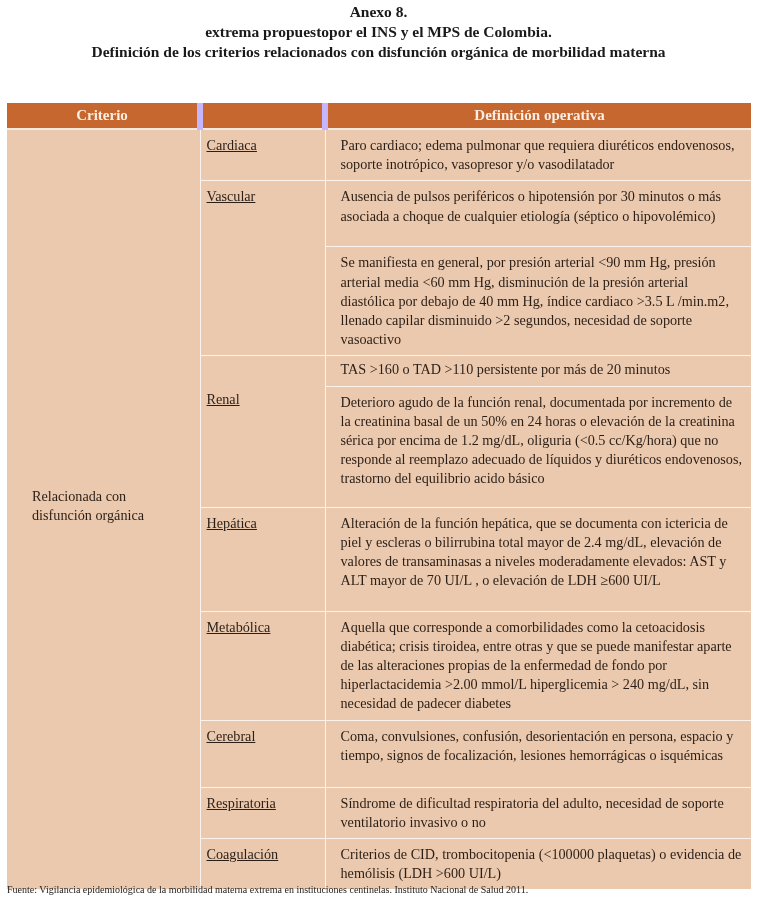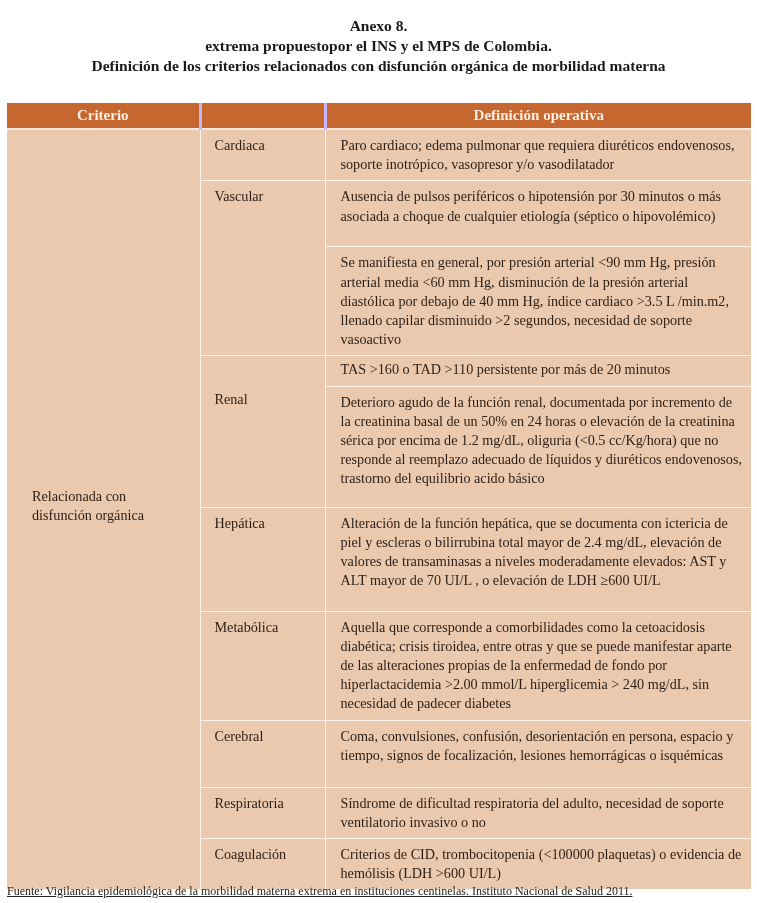--- a/index.html
+++ b/index.html
@@ -2,53 +2,53 @@
 <html><head>
   <meta charset="utf-8">
   <style>
     html, body { margin: 0; padding: 0; background: #ffffff; }
     body {
       width: 757px; height: 903px; position: relative; overflow: hidden;
       font-family: "Liberation Serif", "DejaVu Serif", serif;
       color: #2a1e16;
     }
     .title-block {
-      position: absolute; top: 16px; left: 0; width: 757px;
+      position: absolute; top: 2px; left: 0; width: 757px;
       text-align: center; font-weight: bold; font-size: 15.5px; line-height: 20px;
       color: #1a1a1a;
     }
     .title-block div { white-space: nowrap; }
     table.criteria {
       position: absolute; top: 103px; left: 7px; width: 744px;
       border-collapse: collapse; table-layout: fixed;
       font-size: 14.2px; line-height: 19.2px;
     }
     table.criteria col.c1 { width: 193px; }
     table.criteria col.c2 { width: 125px; }
     table.criteria col.c3 { width: 426px; }
     table.criteria th {
       background: #c5672f; color: #fbeee4; font-weight: bold; font-size: 15px;
       height: 25px; padding: 0; text-align: center; vertical-align: middle;
-      border-left: 1px solid #f3e2d5; border-right: 3px solid #c4b5fd;
+      border-left: 1px solid #f3e2d5; border-right: 6px solid #c4b5fd;
       border-bottom: 2px solid #f6e9df;
     }
     table.criteria th:first-child { border-left: none; }
     table.criteria th:last-child { border-right: none; }
     table.criteria td {
       background: #ebc9ae; vertical-align: top;
       border: 1px solid #fbf3ec; padding: 6px 10px 6px 14px;
     }
     table.criteria td.group-cell {
       vertical-align: middle; padding-left: 25px; border-left: none;
     }
-    table.criteria td.sub-cell { padding-left: 14px; }
+    table.criteria td.sub-cell { padding-left: 6px; text-decoration: underline; }
     table.criteria td.def-cell { padding-left: 15px; padding-right: 8px; border-right: none; }
     table.criteria tr:last-child td { border-bottom: none; }
     .footer {
-      position: absolute; top: 884px; left: 7px; font-size: 12px; white-space: nowrap; color: #222; text-decoration: underline;
+      position: absolute; top: 884px; left: 7px; font-size: 10px; white-space: nowrap; color: #222;
     }
   </style>
 </head>
 <body>
 
 <div class="title-block">
   <div>Anexo 8.</div>
   <div>extrema propuestopor el INS y el MPS de Colombia.</div>
   <div>Definición de los criterios relacionados con disfunción orgánica de morbilidad materna</div>
 </div>

